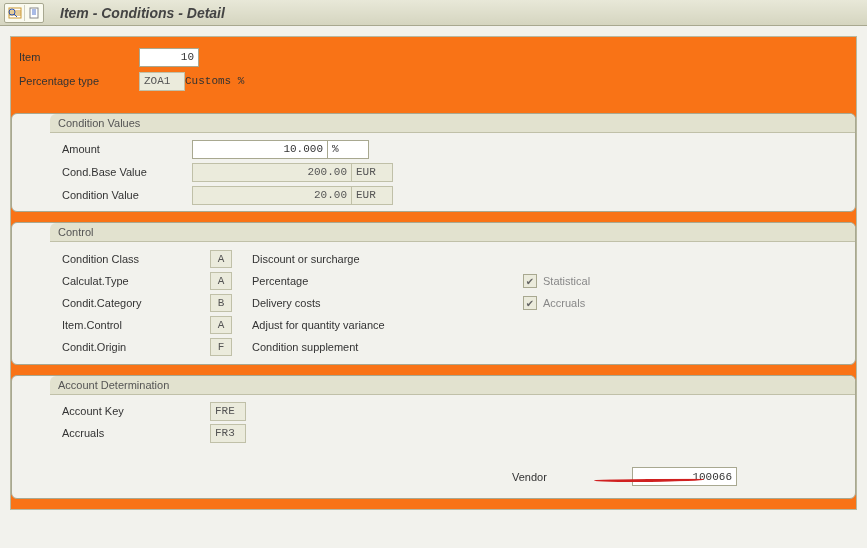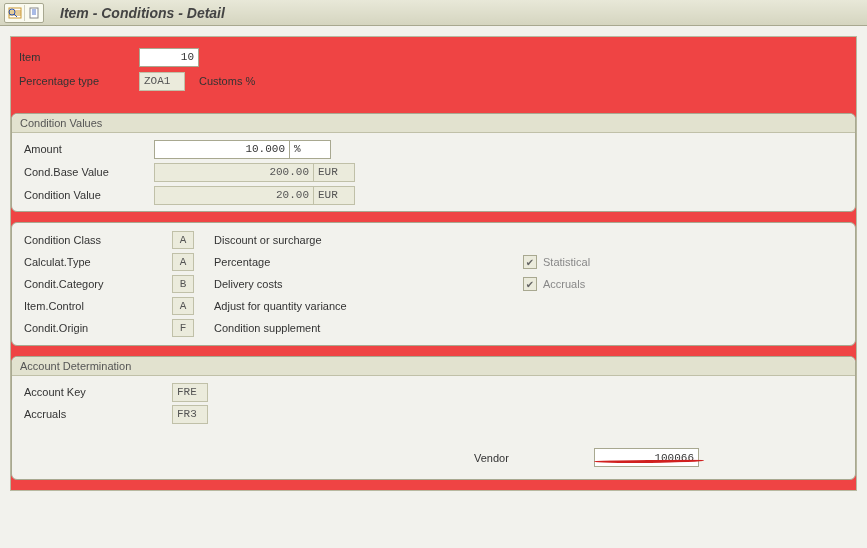--- a/index.html
+++ b/index.html
@@ -72,29 +72,31 @@
       justify-content: flex-end;
       color: #333;
     }
     .input.left-align { justify-content: flex-start; }
     .input.readonly {
       background: #ebebdc;
       border: 1px solid #c0c0a8;
       color: #555;
     }
     .plain-text {
-      margin-left: 14px;
-      color: #333;
+      margin-left: 0;
+      color: #333;
+      font-family: Liberation Mono, monospace;
     }
     .group {
       border: 1px solid #a8a890;
       border-radius: 6px;
       margin: 2px 0 10px 0;
       background: #f2f2ed;
       overflow: hidden;
+      padding-left: 38px;
     }
     .group-title {
       background: #e2e2cf;
       border-bottom: 1px solid #c0c0a8;
       padding: 3px 8px;
       font-size: 11px;
       color: #555;
       border-radius: 6px 6px 0 0;
     }
     .group-body {
@@ -161,21 +163,21 @@
     .vendor-label { margin-left: 450px; width: 120px; }
     .underline-mark {
       position: absolute;
       height: 4px;
       border-bottom: 3px solid #d02020;
       border-radius: 50%;
       transform: rotate(-0.5deg);
     }
     .page-border {
       border: 1px solid #b8b8a0;
-      background: #ef4444;
+      background: #f97316;
       width: 847px;
     }
     .icon-svg { width: 14px; height: 12px; }
   </style>
 </head>
 <body>
 
 <div class="title-bar">
   <div class="title-buttons">
     <div class="title-btn">
@@ -232,20 +234,21 @@
         </div>
         <div class="row">
           <span class="label" style="width:130px">Condition Value</span>
           <span class="input readonly" style="width:160px">20.00</span>
           <span class="unit-box" style="background:#ebebdc;border-color:#c0c0a8;color:#555">EUR</span>
         </div>
       </div>
     </div>
 
     <div class="group">
+      <div class="group-title">Control</div>
       <div class="group-body">
         <div class="control-row">
           <span class="label" style="width:148px">Condition Class</span>
           <span class="code">A</span>
           <span class="desc">Discount or surcharge</span>
         </div>
         <div class="control-row">
           <span class="label" style="width:148px">Calculat.Type</span>
           <span class="code">A</span>
           <span class="desc">Percentage</span>

